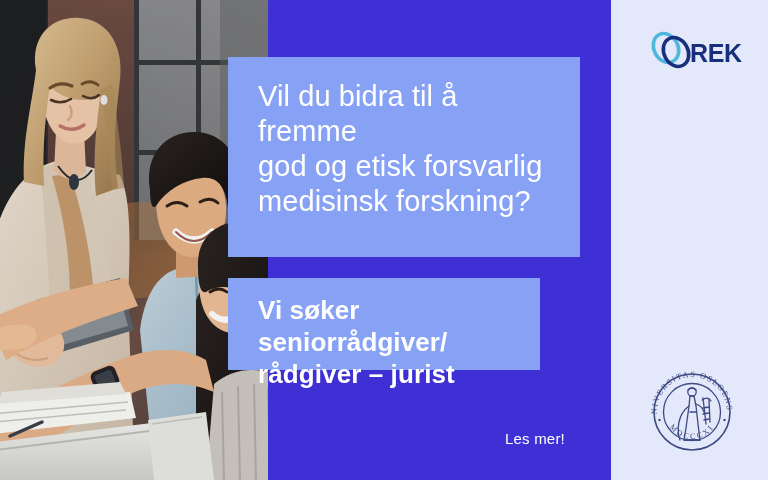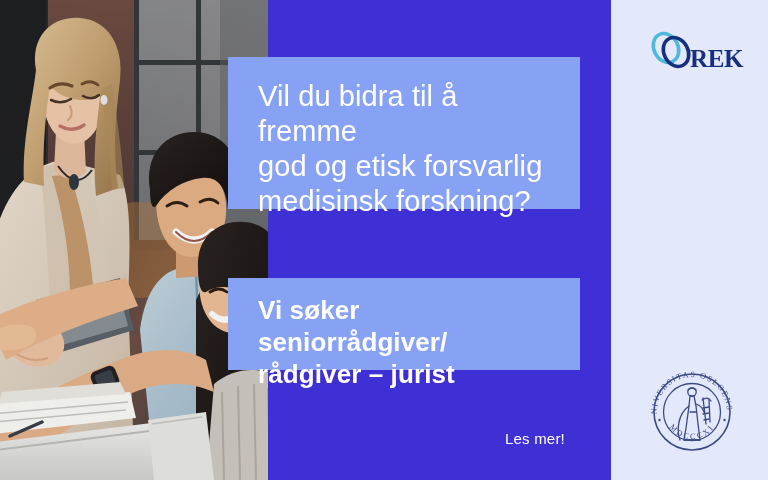--- a/index.html
+++ b/index.html
@@ -48,27 +48,27 @@
   
   .copy-box {
     position: absolute;
     background: #87a2f5;
     box-sizing: border-box;
   }
   .box-question {
     left: 228px;
     top: 57px;
     width: 352px;
-    height: 152px;
+    height: 200px;
     padding: 22px 24px 9px 30px;
   }
   .box-role {
     left: 228px;
     top: 278px;
-    width: 352px;
+    width: 312px;
     height: 92px;
     padding: 16px 24px 0 30px;
   }
 
   .headline {
     margin: 0;
     color: #ffffff;
     font-size: 29px;
     line-height: 35px;
     font-weight: 400;
@@ -102,26 +102,25 @@
     position: absolute;
     left: 650px;
     top: 28px;
     width: 92px;
     height: 44px;
   }
   .rek-logo svg { display: block; }
   .rek-word {
     position: absolute;
     left: 40px;
-    top: 17px;
+    top: 11px;
     font-size: 25px;
     font-weight: 700;
     color: #18307c;
     letter-spacing: -0.4px;
-    font-family: Liberation Serif, serif;
   }
 
   
   .uio-seal {
     position: absolute;
     left: 646px;
     top: 366px;
     width: 92px;
     height: 92px;
   }

